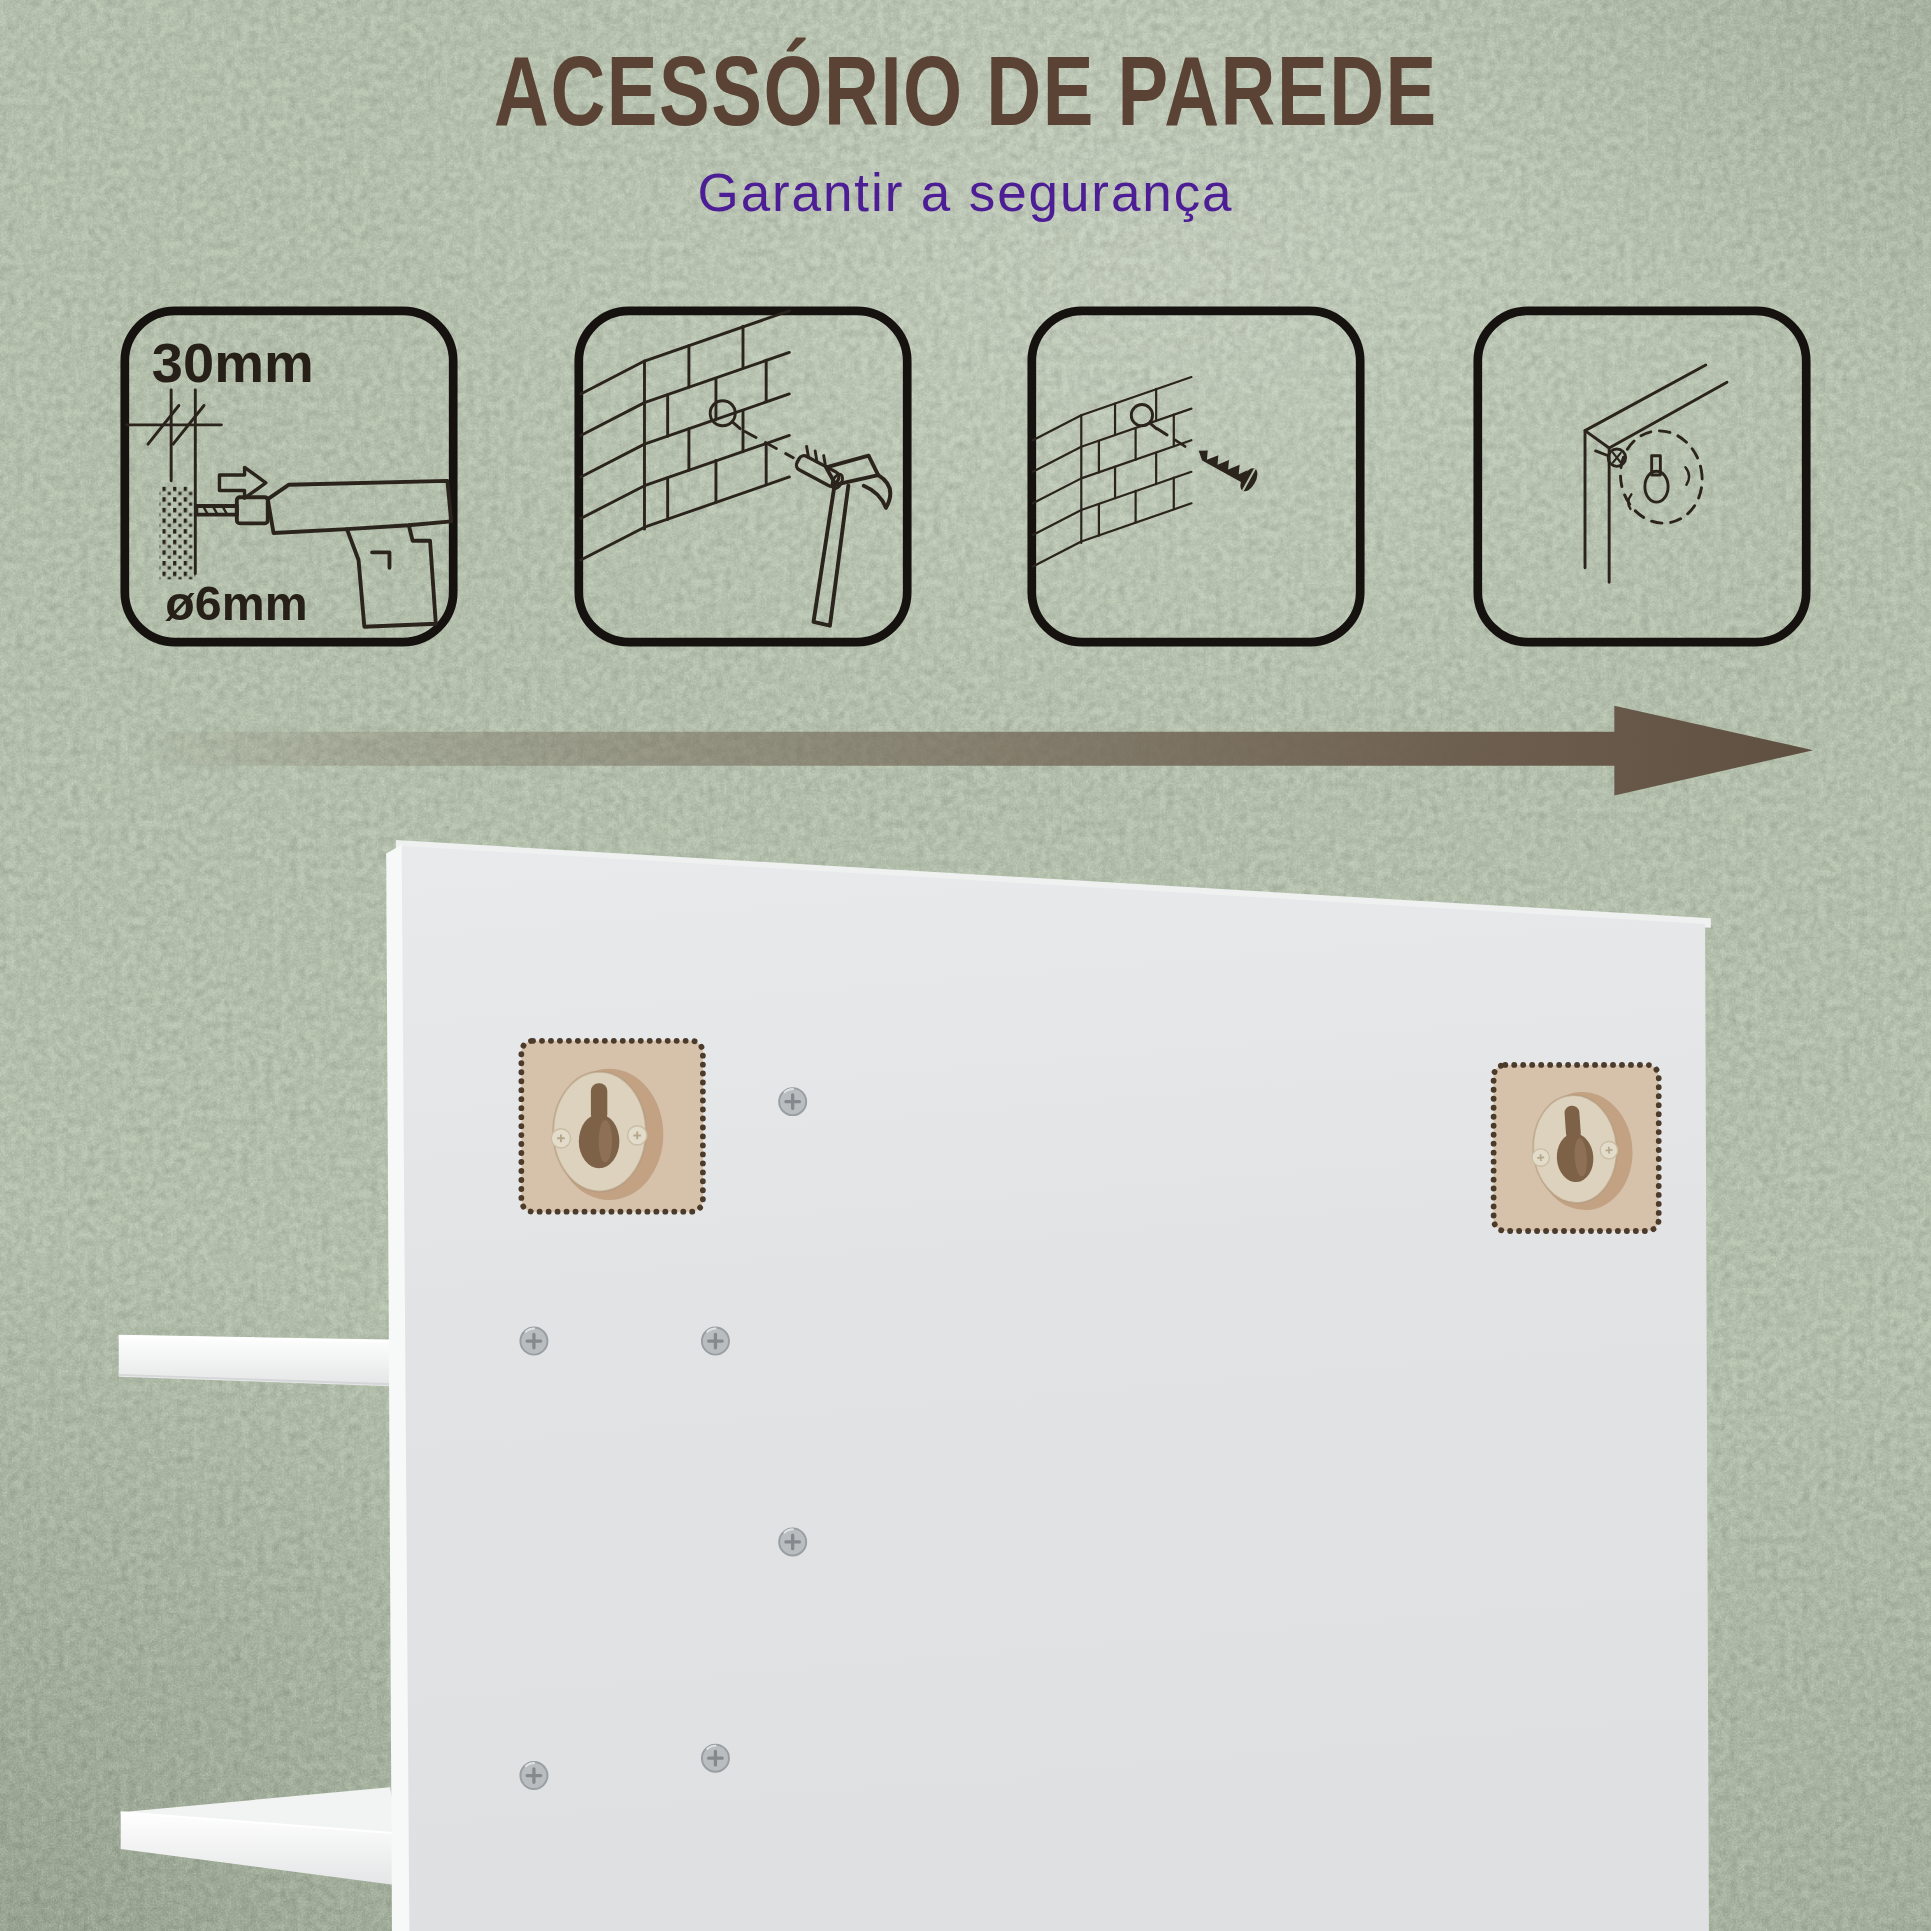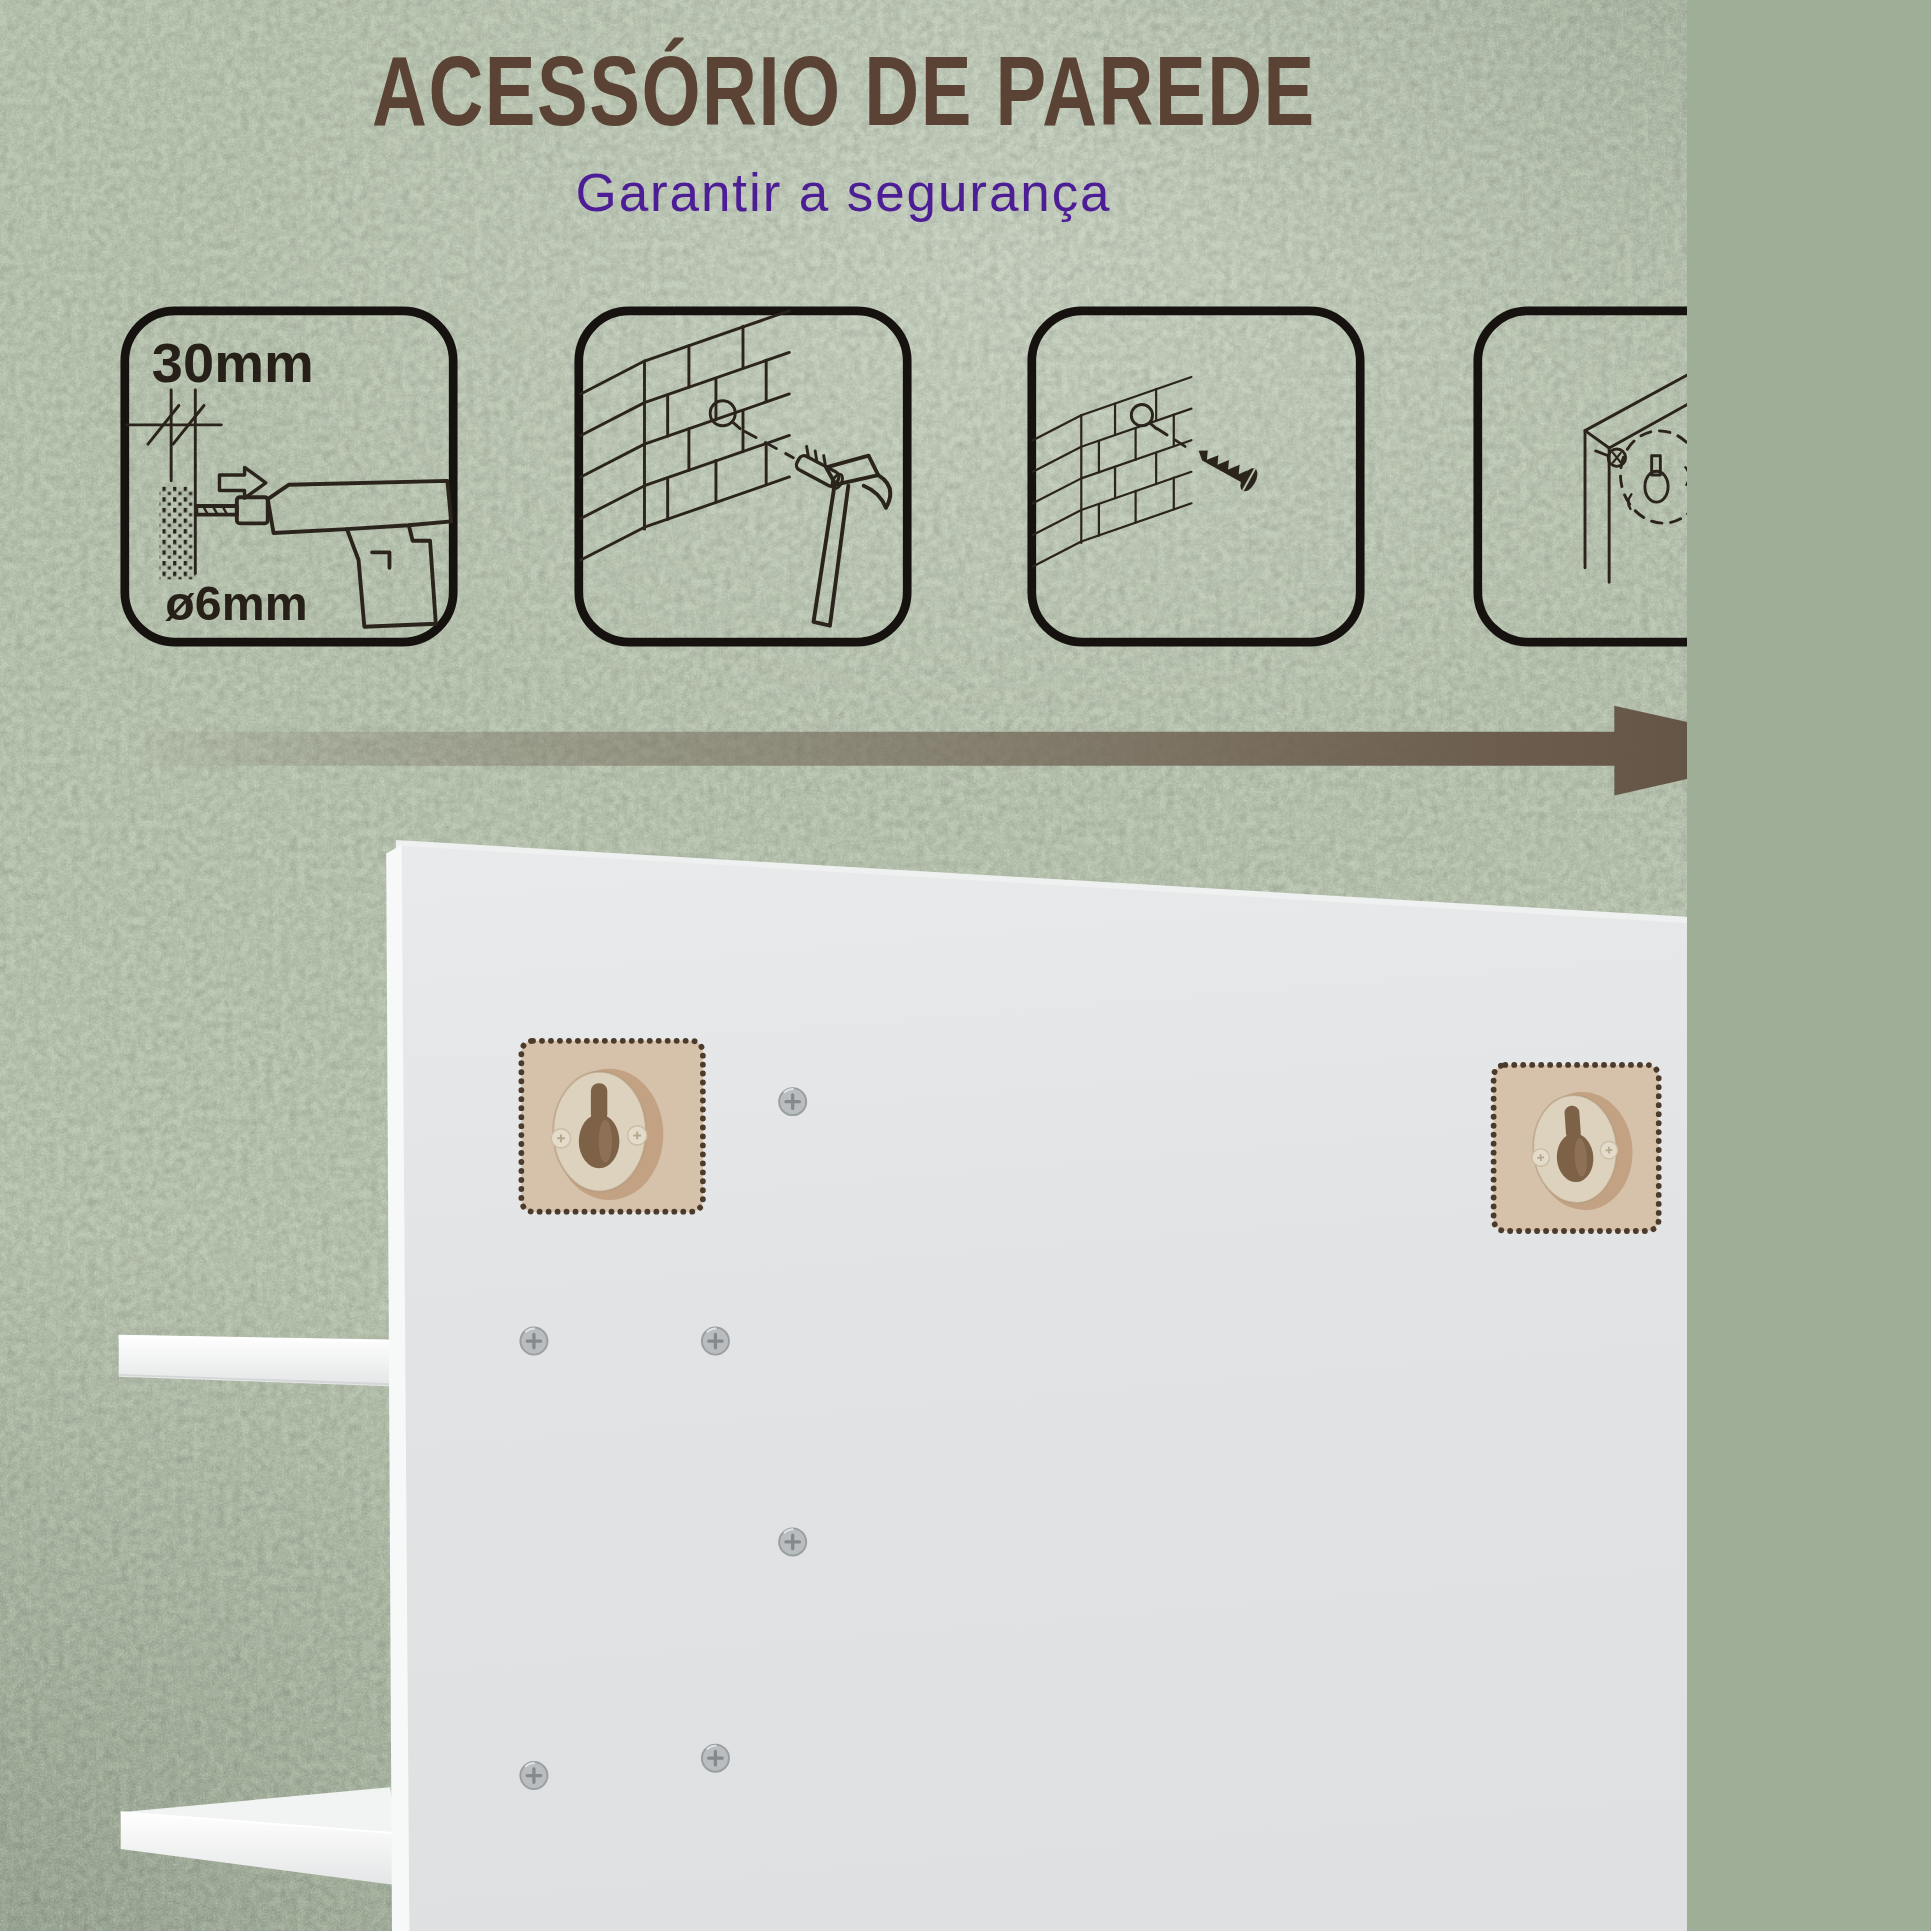--- a/index.html
+++ b/index.html
@@ -1,16 +1,16 @@
 <!DOCTYPE html>
 <html><head>
 <meta charset="utf-8">
 <style>
   html,body{margin:0;padding:0;background:#9fae96;}
-  #stage{position:relative;width:1687px;height:1931px;overflow:hidden;
+  #stage{position:relative;width:1931px;height:1931px;overflow:hidden;
          font-family:"Liberation Sans",sans-serif;}
   .wall{position:absolute;inset:0;background-color:#b5c2ac;
     background-image:
       radial-gradient(1255px 821px at 60% 14%, rgba(255,255,255,.20), rgba(255,255,255,0) 65%),
       radial-gradient(1834px 1448px at -6% 108%, rgba(28,44,28,.26), rgba(28,44,28,0) 60%),
       radial-gradient(1641px 1255px at 108% 108%, rgba(28,44,28,.16), rgba(28,44,28,0) 60%),
       radial-gradient(1448px 869px at 108% -6%, rgba(40,56,40,.14), rgba(40,56,40,0) 60%);}
   .texture{position:absolute;inset:0;}
   header{position:absolute;left:0;top:0;width:100%;text-align:center;}
   h1{margin:0;position:absolute;top:42px;width:100%;font-size:95px;line-height:1.05;

